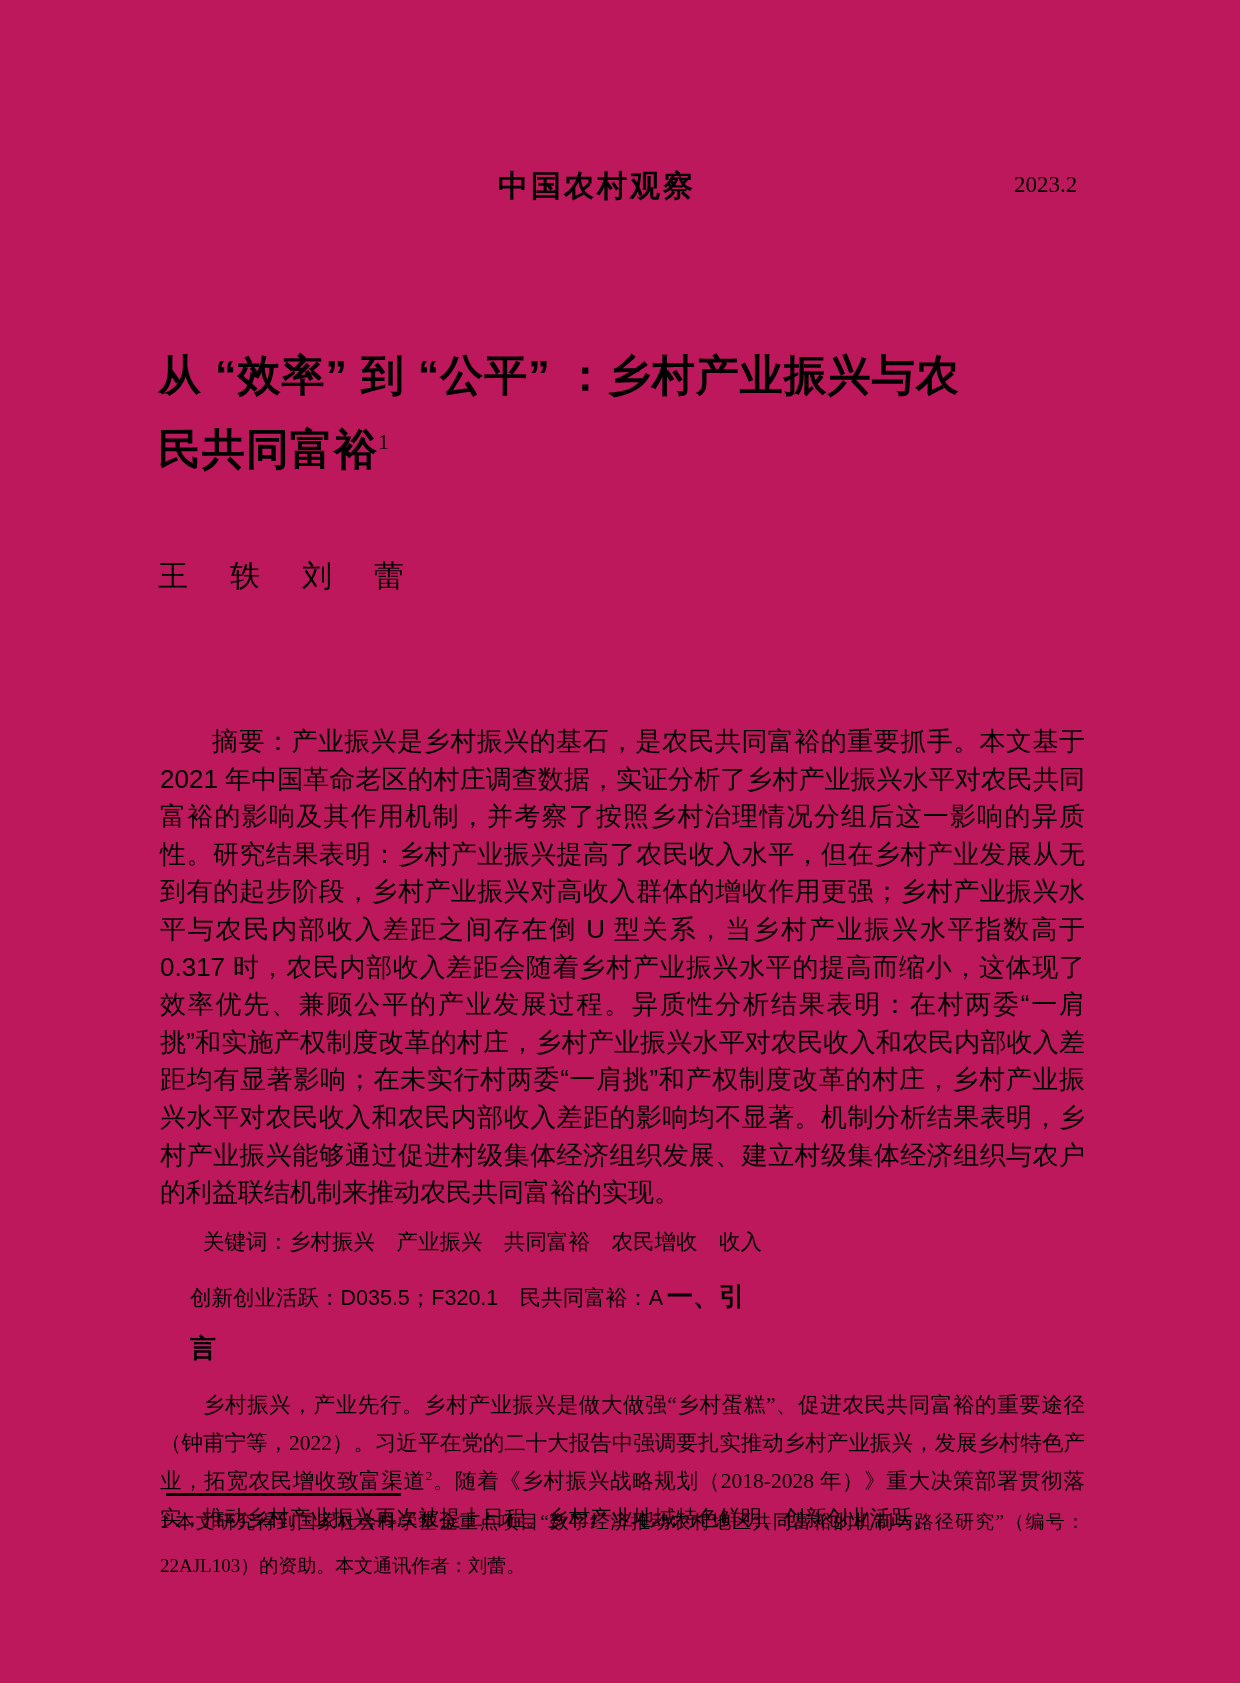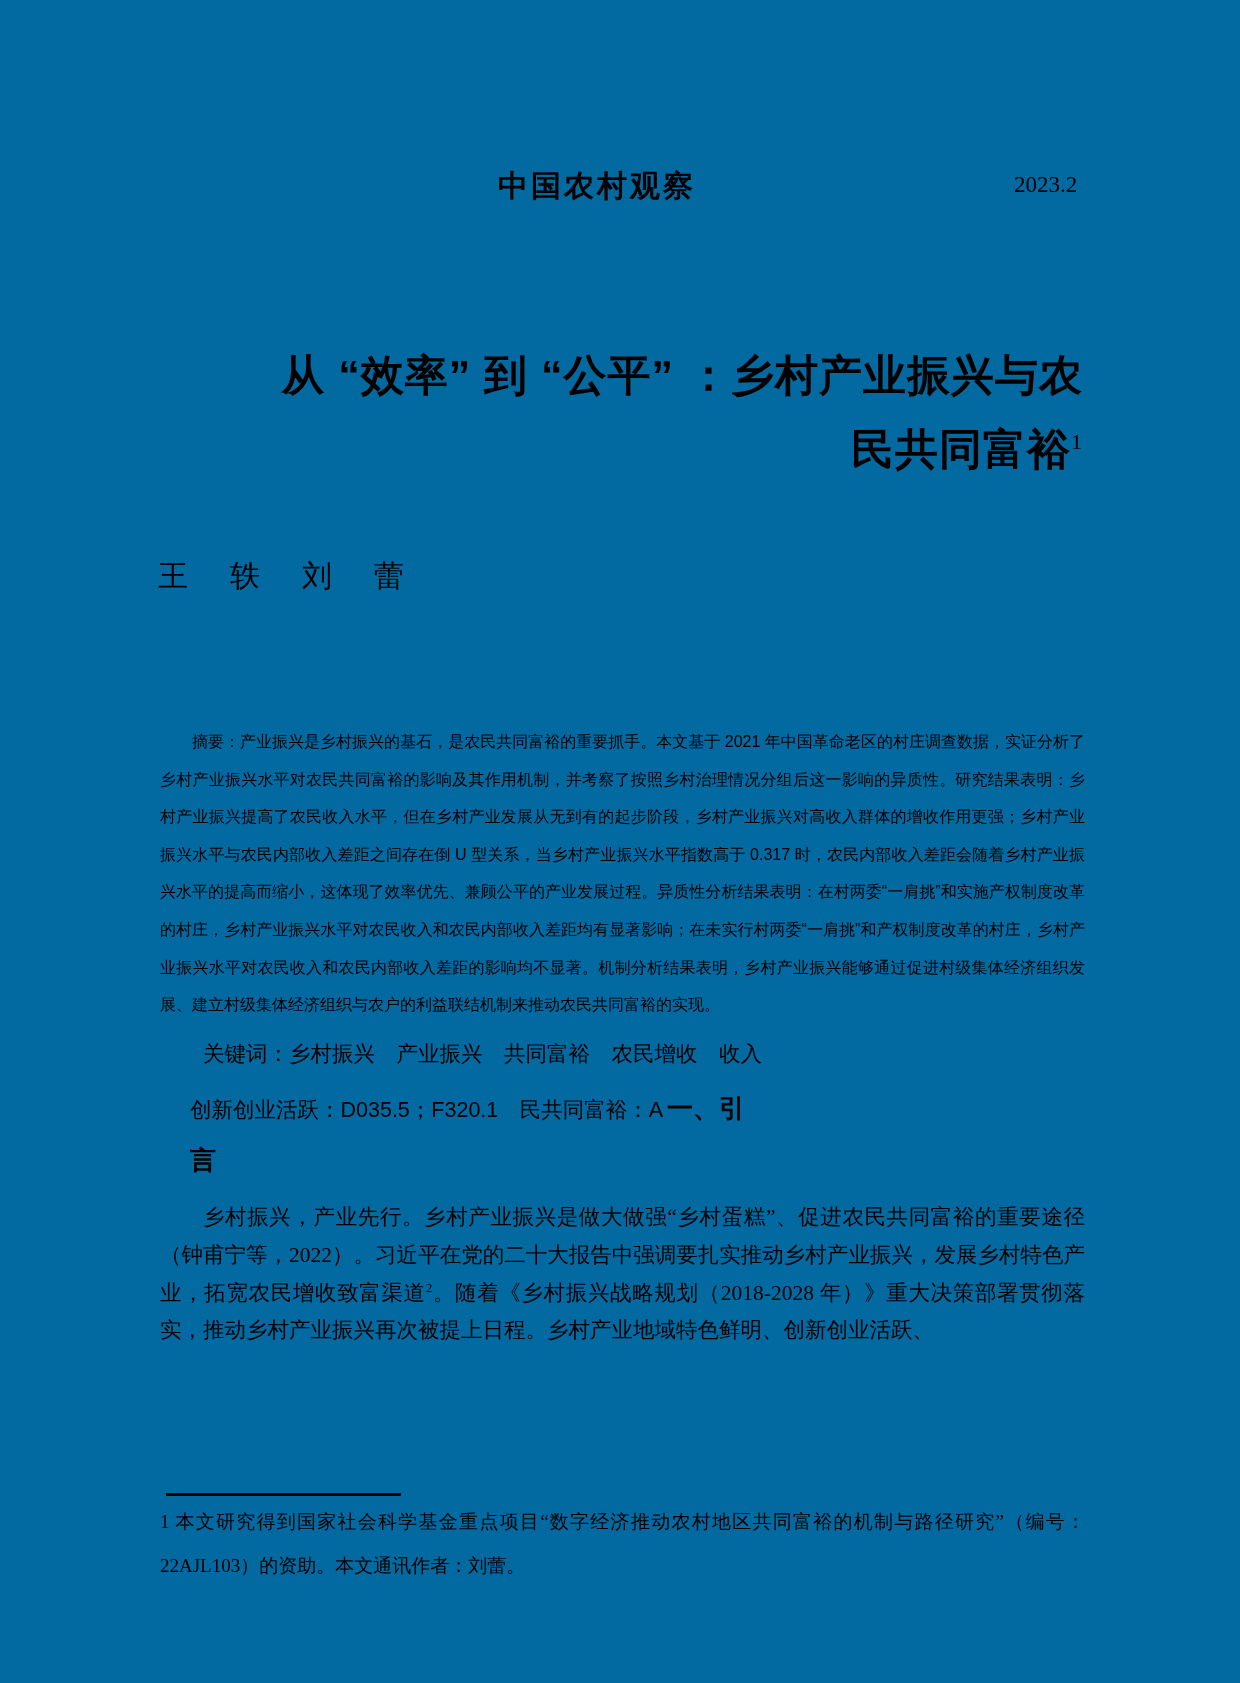--- a/index.html
+++ b/index.html
@@ -1,56 +1,56 @@
 <!DOCTYPE html>
 <html><head>
 <meta charset="utf-8">
 <style>
   * { margin: 0; padding: 0; box-sizing: border-box; }
   html, body { background: #ffffff; }
   .page {
     position: relative;
     width: 1240px;
     height: 1683px;
-    background: #0369a1;
+    background: #be185d;
     color: #000000;
     font-family: "Liberation Sans", sans-serif;
     overflow: hidden;
   }
   .header { position: absolute; top: 166px; left: 0; width: 100%; height: 42px; }
   .journal-logo {
     position: absolute; left: 498px; top: 0;
     font-size: 30px; font-weight: 900; letter-spacing: 3px;
     font-family: "Liberation Sans", sans-serif;
   }
   .issue {
     position: absolute; left: 1014px; top: 6px;
     font-size: 23px; font-family: "Liberation Serif", serif;
   }
   .title-block {
     position: absolute; top: 338px; left: 158px; width: 925px;
-    text-align: right;
+    text-align: left;
     font-size: 43px; font-weight: 600; letter-spacing: 1px;
     line-height: 74px;
     font-family: "Liberation Sans", sans-serif;
   }
   .title-block sup {
     font-size: 22px; font-weight: 400;
     font-family: "Liberation Serif", serif;
     vertical-align: super; line-height: 0;
   }
   .authors {
     position: absolute; top: 556px; left: 158px; width: 925px;
     text-align: left; font-size: 30px; letter-spacing: 6px;
   }
   .main {
     position: absolute; top: 723px; left: 160px; width: 925px;
   }
   .abstract-p {
-    font-size: 16px; line-height: 37.6px;
+    font-size: 26px; line-height: 37.6px;
     text-align: justify; text-indent: 2em;
   }
   .keywords-p {
     margin-top: 12px;
     font-size: 21.5px; line-height: 37.6px;
     text-indent: 2em;
   }
   .cls-p {
     margin-top: 10px;
     font-size: 21.5px; line-height: 50px;

